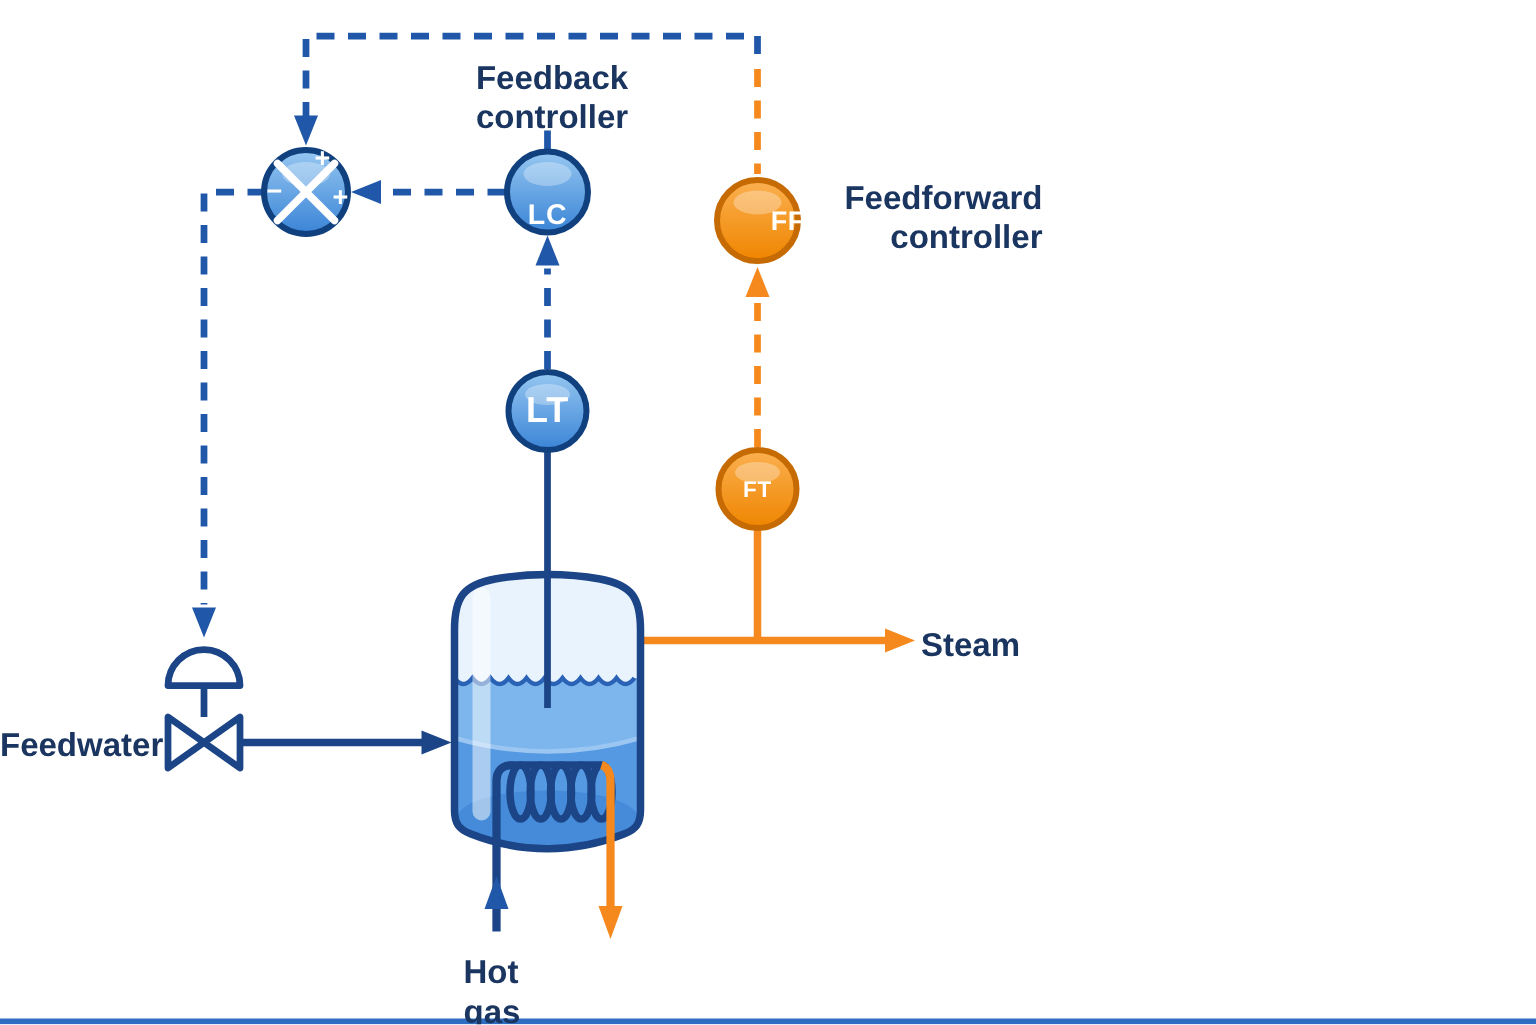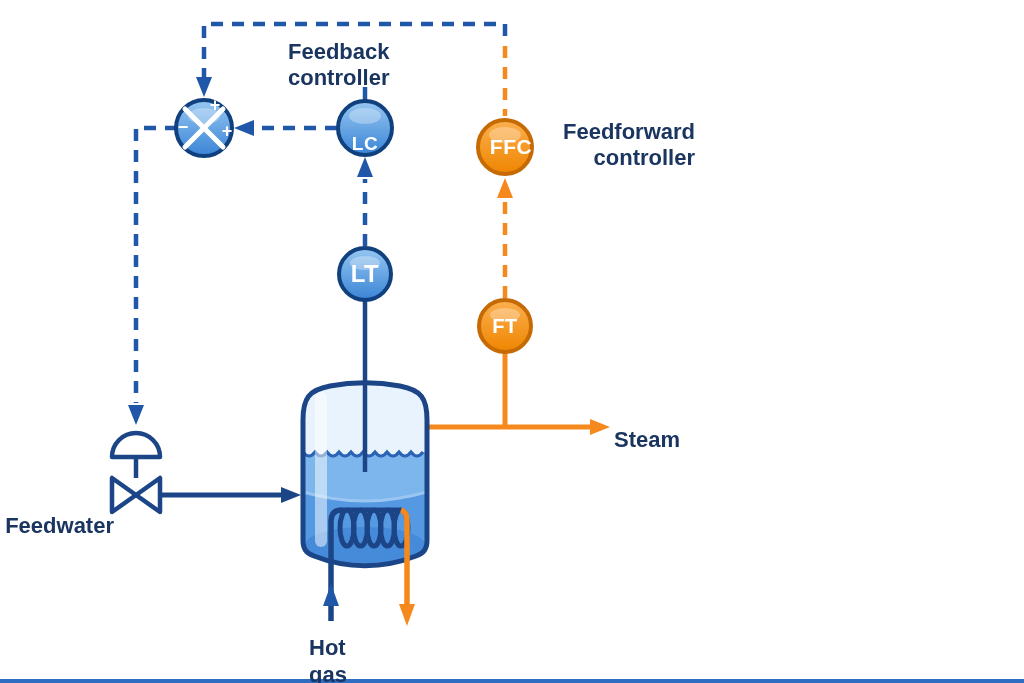--- a/index.html
+++ b/index.html
@@ -139,31 +139,31 @@
     <ellipse cx="505" cy="135" rx="16" ry="8" fill="#ffffff" opacity="0.3"></ellipse>
   </g>
   <g>
     <circle cx="505" cy="326" r="26" fill="url(#orangeNode)" stroke="#c66a04" stroke-width="4"></circle>
     <ellipse cx="505" cy="315" rx="15" ry="7" fill="#ffffff" opacity="0.3"></ellipse>
   </g>
 
   <rect x="0" y="679" width="1024" height="4" fill="#2e6dc2"></rect>
 </svg>
 
-<div class="lbl" style="left:288px;top:39px;width:160px;">Feedback
+<div class="lbl" style="left:288px;top:39px;width:160px;text-align:center;">Feedback
 controller</div>
 <div class="lbl" style="left:533px;top:119px;width:162px;text-align:right;">Feedforward
 controller</div>
-<div class="lbl" style="left:614px;top:427px;">Steam</div>
-<div class="lbl" style="left:0px;top:484px;width:114px;text-align:right;margin-top:29px;">Feedwater</div>
+<div class="lbl" style="left:614px;top:417px;">Steam</div>
+<div class="lbl" style="left:0px;top:484px;width:114px;text-align:left;">Feedwater</div>
 <div class="lbl" style="left:309px;top:634px;line-height:27px;">Hot
 gas</div>
 
 <div class="node-lbl" style="left:338px;top:117px;width:54px;height:54px;font-size:19px;">LC</div>
 <div class="node-lbl" style="left:339px;top:248px;width:52px;height:52px;font-size:24px;">LT</div>
-<div class="node-lbl" style="left:483px;top:119px;width:56px;height:56px;font-size:21px;">FFC</div>
-<div class="node-lbl" style="left:479px;top:300px;width:52px;height:52px;font-size:20px;">FT</div>
+<div class="node-lbl" style="left:504px;top:119px;width:56px;height:56px;font-size:18px;">FFC</div>
+<div class="node-lbl" style="left:479px;top:300px;width:52px;height:52px;font-size:15px;">FT</div>
 
 <div class="sign" style="left:206px;top:96px;">+</div>
 <div class="sign" style="left:174px;top:118px;">−</div>
 <div class="sign" style="left:218px;top:122px;">+</div>
 
 </div>
 
 </body></html>

